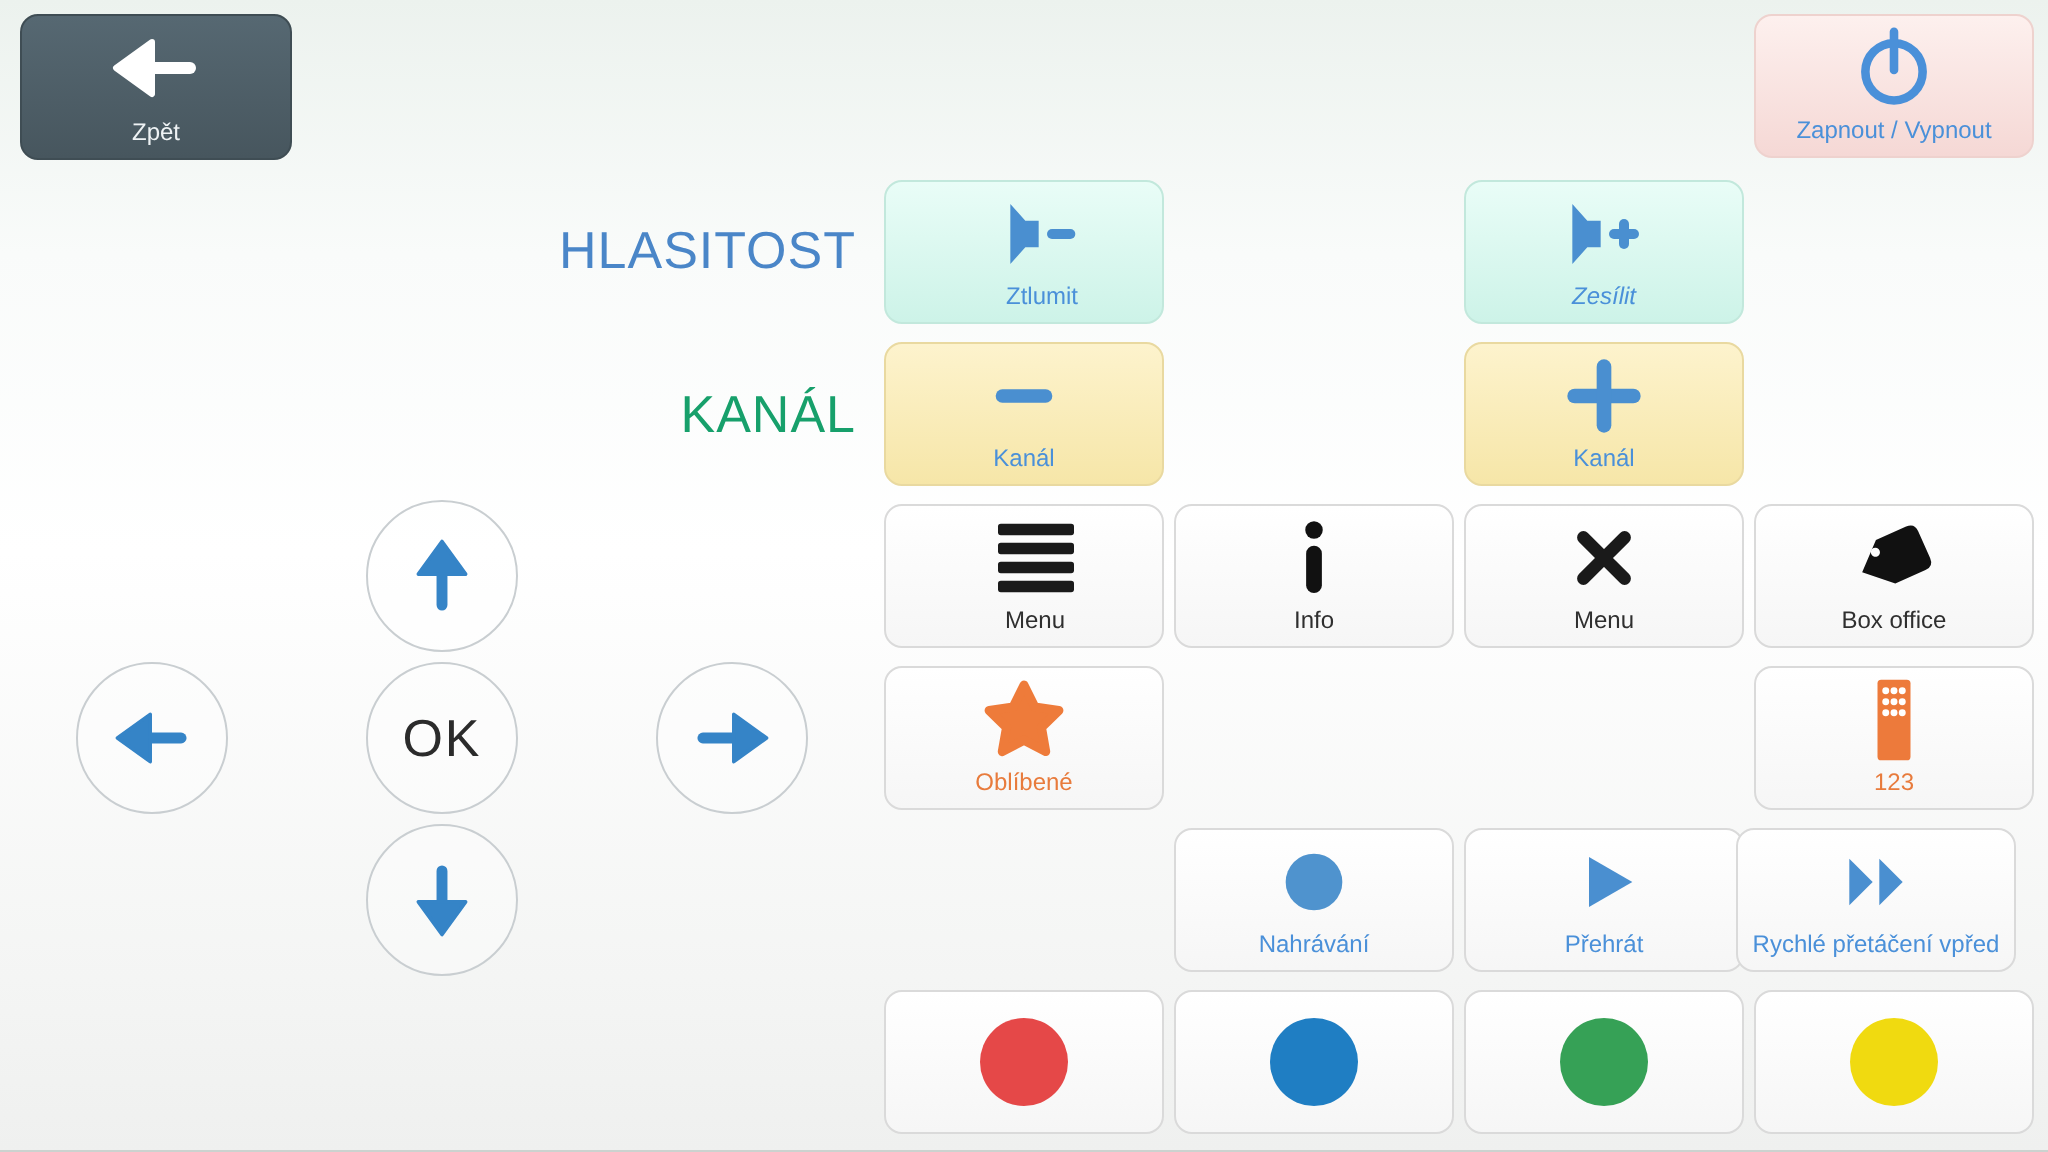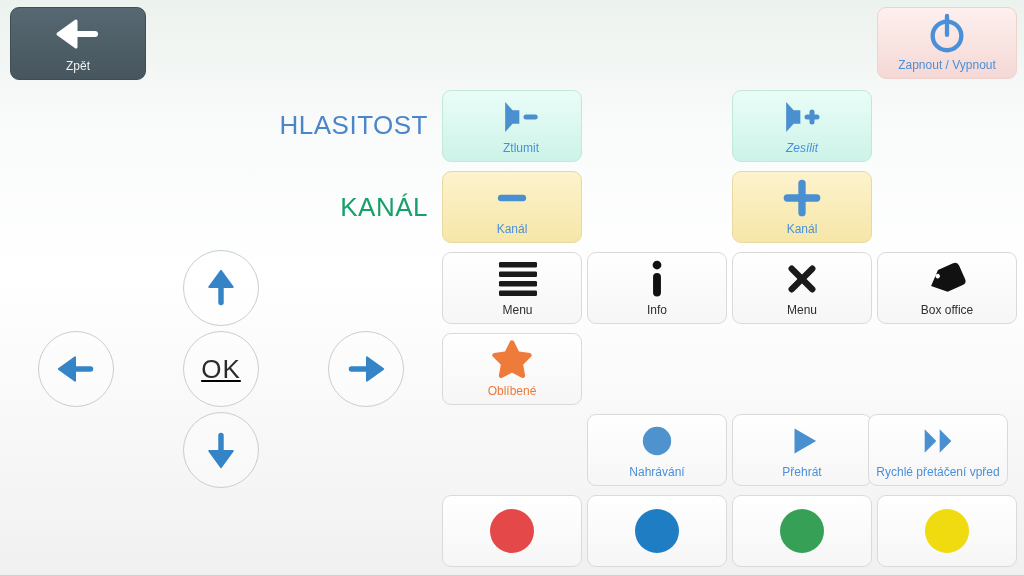--- a/index.html
+++ b/index.html
@@ -26,21 +26,21 @@
   .lbl-orange{color:#e87b3c;}
   .lbl-white{color:#eef2f4;}
 
   .sec-label{position:absolute;width:250px;text-align:right;font-size:26px;
              font-weight:300;letter-spacing:.5px;}
   .sec-vol{color:#4a86c8;}
   .sec-chan{color:#17a06b;}
 
   .pad{position:absolute;width:76px;height:76px;border-radius:50%;
        border:1px solid #c9ced1;background:rgba(255,255,255,.35);
-       display:flex;align-items:center;justify-content:center;cursor:pointer;box-sizing:border-box;text-decoration:underline;}
+       display:flex;align-items:center;justify-content:center;cursor:pointer;box-sizing:border-box;}
   .ok-text{font-size:26px;font-weight:300;color:#2b2b2b;letter-spacing:1px;}
 
   .arrow-up{transform:rotate(-90deg);}
   .arrow-down{transform:rotate(90deg);}
   .arrow-left{transform:scaleX(-1);}
 
   .circle-key{width:44px;height:44px;border-radius:50%;}
   svg{display:block;}
 </style>
 </head>
@@ -185,20 +185,37 @@
       <svg width="46" height="44" viewBox="0 0 48 48">
         <g transform="rotate(-24 24 24)">
           <path d="M5 24 L19 11 H37 Q42 11 42 16 V32 Q42 37 37 37 H19 Z" fill="#111111"></path>
           <circle cx="16" cy="17" r="2.5" fill="#ffffff"></circle>
         </g>
       </svg>
     </div>
     <div class="lbl lbl-dark">Box office</div>
   </div>
 
+  <div class="btn card" style="left:877px;top:333px;">
+    <div class="ico">
+      <svg width="46" height="44" viewBox="0 0 48 48">
+        <rect x="15" y="2" width="18" height="44" rx="2" fill="#ed7a3b"></rect>
+        <circle cx="19.5" cy="8" r="1.9" fill="#ffffff"></circle>
+          <circle cx="24" cy="8" r="1.9" fill="#ffffff"></circle>
+          <circle cx="28.5" cy="8" r="1.9" fill="#ffffff"></circle>
+        <circle cx="19.5" cy="14" r="1.9" fill="#ffffff"></circle>
+          <circle cx="24" cy="14" r="1.9" fill="#ffffff"></circle>
+          <circle cx="28.5" cy="14" r="1.9" fill="#ffffff"></circle>
+        <circle cx="19.5" cy="20" r="1.9" fill="#ffffff"></circle>
+          <circle cx="24" cy="20" r="1.9" fill="#ffffff"></circle>
+          <circle cx="28.5" cy="20" r="1.9" fill="#ffffff"></circle>
+      </svg>
+    </div>
+    <div class="lbl lbl-orange">123</div>
+  </div>
 
 
   <div class="btn card" style="left:587px;top:414px;">
     <div class="ico">
       <svg width="44" height="40" viewBox="0 0 48 48">
         <circle cx="24" cy="24" r="17" fill="#4f93ce"></circle>
       </svg>
     </div>
     <div class="lbl lbl-blue">Nahrávání</div>
   </div>

